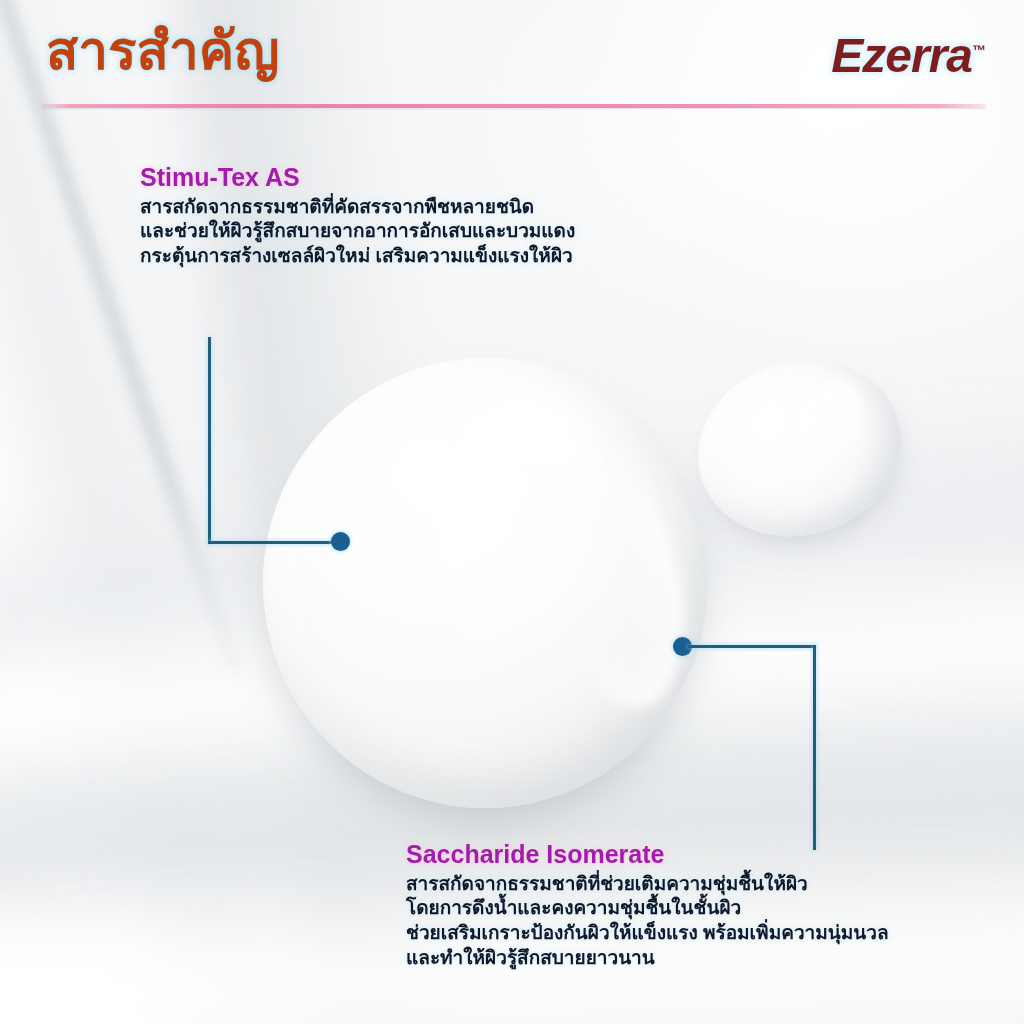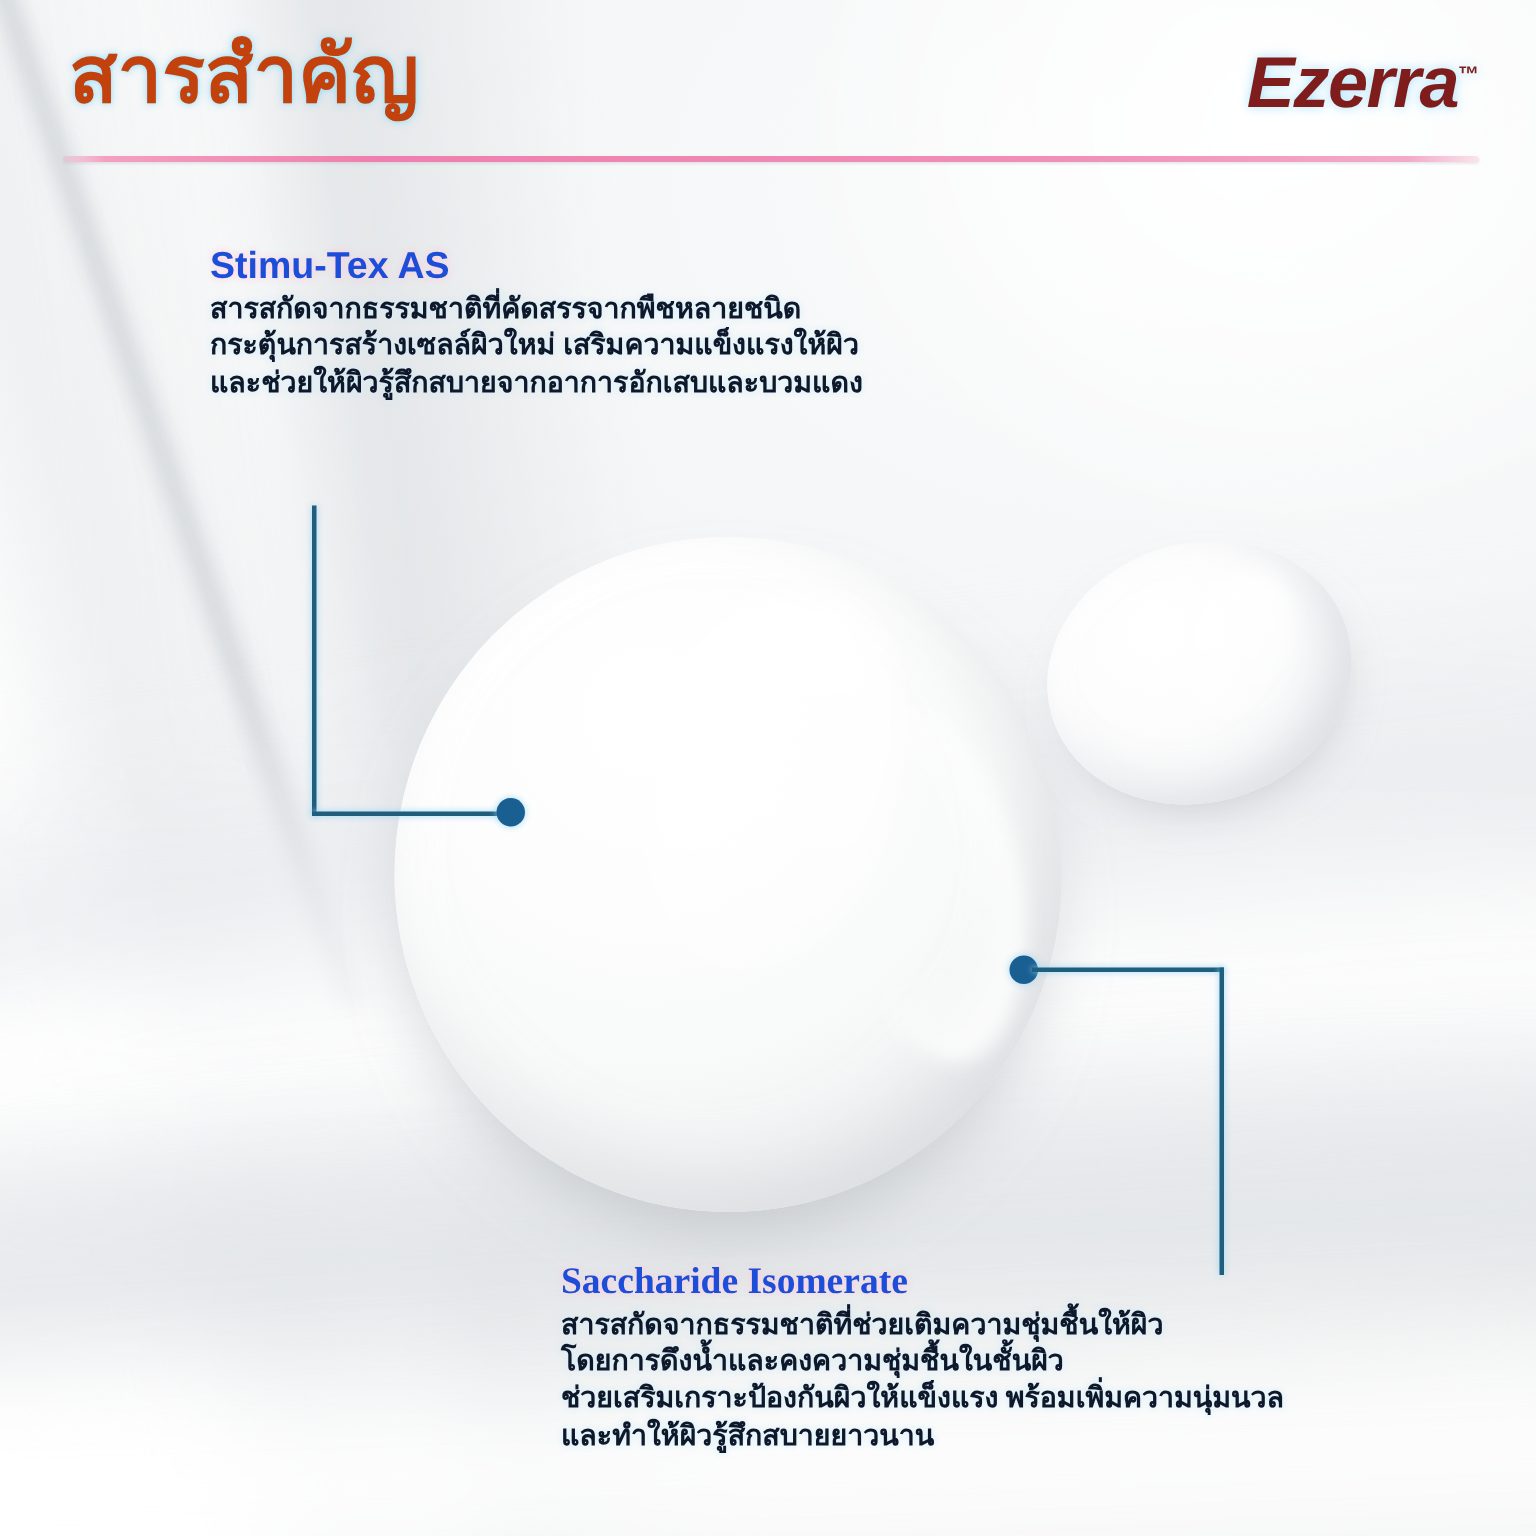--- a/index.html
+++ b/index.html
@@ -221,38 +221,38 @@
     background: linear-gradient(165deg, rgba(255,255,255,0.95), rgba(255,255,255,0.15));
     transform: rotate(22deg);
     filter: blur(6px);
   }
 
   
   .callout { position: absolute; }
   .callout-title {
     font-size: 25px;
     font-weight: 700;
-    color: #1d4ed8;
+    color: #a21caf;
     text-shadow: 0 0 5px rgba(255,200,220,0.9);
     margin: 0 0 2px 0;
     white-space: nowrap;
     line-height: 1.18;
   }
   .callout-body {
     font-size: 19px;
     font-weight: 700;
     color: #0f172a;
     line-height: 1.30;
     text-shadow: 0 0 5px rgba(200,238,252,0.95);
     margin: 0;
   }
   .callout-body div { white-space: nowrap; }
 
   #callout-stimutex { left: 140px; top: 163px; }
-  #callout-saccharide { left: 374px; top: 840px; text-align: left; font-family: Liberation Serif, serif; }
+  #callout-saccharide { left: 406px; top: 840px; text-align: left; }
 
   
   .conn {
     position: absolute;
     background: #1f5e7d;
     box-shadow: 0 0 4px rgba(150,215,245,0.95);
   }
   .conn-v { width: 3px; }
   .conn-h { height: 3px; }
   .conn-dot {
@@ -296,22 +296,22 @@
   <div class="droplet-small-hl"></div>
 
   <div class="header-title">สารสำคัญ</div>
   <div class="brand-logo"><span>Ezerra</span><span class="brand-tm">™</span></div>
   <div class="divider"></div>
 
   <div class="callout" id="callout-stimutex">
     <div class="callout-title">Stimu-Tex AS</div>
     <div class="callout-body">
       <div>สารสกัดจากธรรมชาติที่คัดสรรจากพืชหลายชนิด</div>
+      <div>และช่วยให้ผิวรู้สึกสบายจากอาการอักเสบและบวมแดง</div>
       <div>กระตุ้นการสร้างเซลล์ผิวใหม่ เสริมความแข็งแรงให้ผิว</div>
-      <div>และช่วยให้ผิวรู้สึกสบายจากอาการอักเสบและบวมแดง</div>
     </div>
   </div>
 
   <div class="conn conn-v" id="conn1-v"></div>
   <div class="conn conn-h" id="conn1-h"></div>
   <div class="conn-dot" id="conn1-dot"></div>
 
   <div class="conn-dot" id="conn2-dot"></div>
   <div class="conn conn-h" id="conn2-h"></div>
   <div class="conn conn-v" id="conn2-v"></div>

